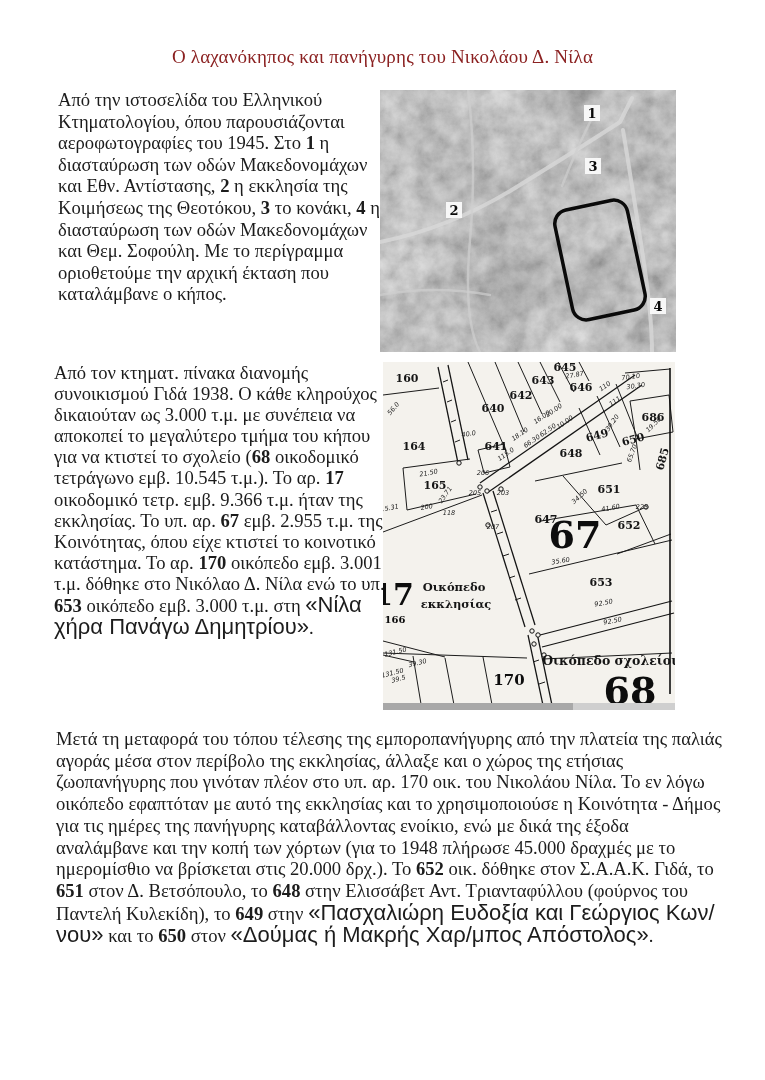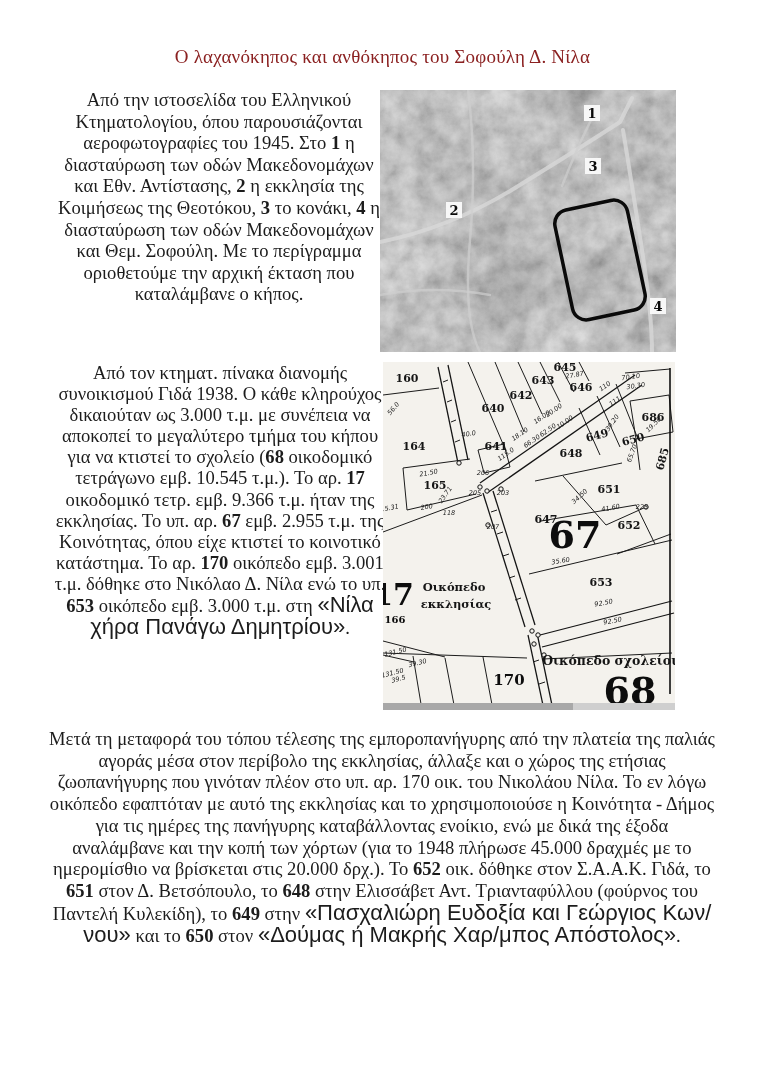--- a/index.html
+++ b/index.html
@@ -5,24 +5,24 @@
   html,body{margin:0;padding:0;background:#e8e8e8;}
   #page{
     position:relative;width:765px;height:1080px;background:#ffffff;
     font-family:"Liberation Serif", serif;color:#1c1c1c;overflow:hidden;
     margin:0 auto;
   }
   .doc-title{
     position:absolute;top:46px;left:0;width:765px;text-align:center;
     font-size:19px;letter-spacing:.2px;color:#8b2121;font-weight:normal;
   }
-  .para{position:absolute;text-align:center;font-size:18.6px;}
+  .para{position:absolute;text-align:left;font-size:18.6px;}
   #p1{left:58px;top:89px;width:322px;line-height:21.6px;}
   #p2{left:54px;top:362px;width:332px;line-height:21.1px;}
-  #p3{left:48px;top:728px;width:668px;line-height:21.7px;}
+  #p3{left:56px;top:728px;width:668px;line-height:21.7px;}
   .para .b{font-weight:bold;}
   .para .sans{font-family:"Liberation Sans", sans-serif;font-size:22px;}
   .figure{position:absolute;overflow:hidden;background:#a6a6a6;}
   #aerial-photo{left:380px;top:90px;width:296px;height:262px;}
   #cadastral-map{left:383px;top:362px;width:292px;height:348px;background:#f4f2ed;}
   svg{display:block;}
   
   .parcel-num{font-family:"DejaVu Serif", serif;font-weight:bold;font-size:11px;fill:#151515;text-anchor:middle;}
   .block-num{font-family:"DejaVu Serif", serif;font-weight:bold;fill:#0d0d0d;text-anchor:middle;}
   .area-label{font-family:"DejaVu Serif", serif;font-weight:bold;fill:#151515;text-anchor:middle;}
@@ -35,21 +35,21 @@
   .photo-road-thin{stroke:#cfcfcf;stroke-width:2.5;fill:none;opacity:.7;stroke-linecap:round;}
   .marker-box{fill:#f7f7f7;stroke:none;}
   .marker-num{font-family:"DejaVu Serif", serif;font-weight:bold;font-size:13px;fill:#0a0a0a;text-anchor:middle;}
   .garden-outline{fill:none;stroke:#0a0a0a;stroke-width:3.5;}
 </style>
 </head>
 <body>
 
 <div id="page">
 
-  <div class="doc-title">Ο λαχανόκηπος και ανθόκηπος του Σοφούλη Δ. Νίλα</div>
+  <div class="doc-title">Ο λαχανόκηπος και πανήγυρης του Νικολάου Δ. Νίλα</div>
 
   <div class="para" id="p1"><span>Από την ιστοσελίδα του Ελληνικού Κτηματολογίου, όπου παρουσιάζονται αεροφωτογραφίες του 1945. Στο </span><span class="b">1</span><span> η διασταύρωση των οδών Μακεδονομάχων και Εθν. Αντίστασης, </span><span class="b">2</span><span> η εκκλησία της Κοιμήσεως της Θεοτόκου, </span><span class="b">3</span><span> το κονάκι, </span><span class="b">4</span><span> η διασταύρωση των οδών Μακεδονομάχων και Θεμ. Σοφούλη. Με το περίγραμμα οριοθετούμε την αρχική έκταση που καταλάμβανε ο κήπος.</span></div>
 
   <div class="figure" id="aerial-photo">
     <svg width="296" height="262" viewBox="0 0 296 262">
       <defs>
         <filter id="fineNoise" x="0" y="0" width="100%" height="100%">
           <feTurbulence type="fractalNoise" baseFrequency="0.055" numOctaves="5" seed="11"></feTurbulence>
           <feColorMatrix type="saturate" values="0"></feColorMatrix>
           <feComponentTransfer>

